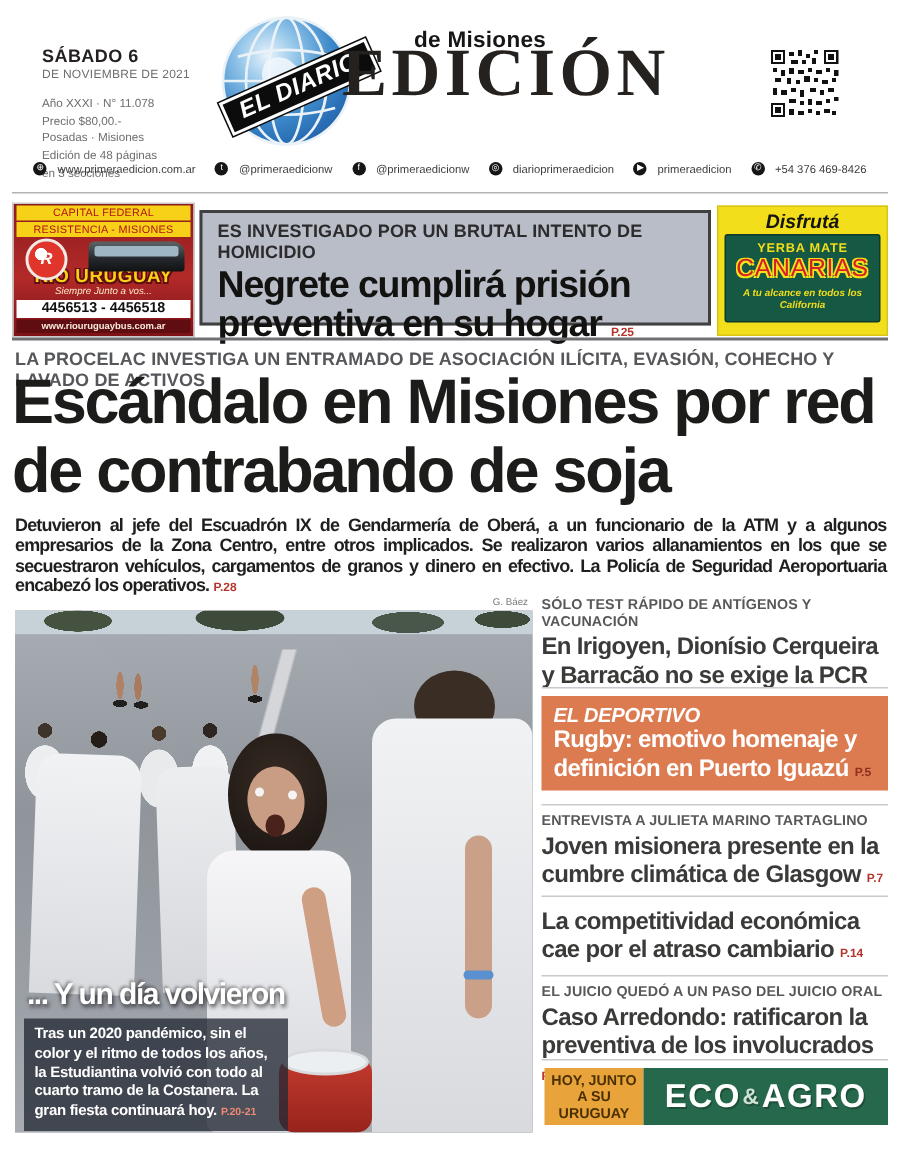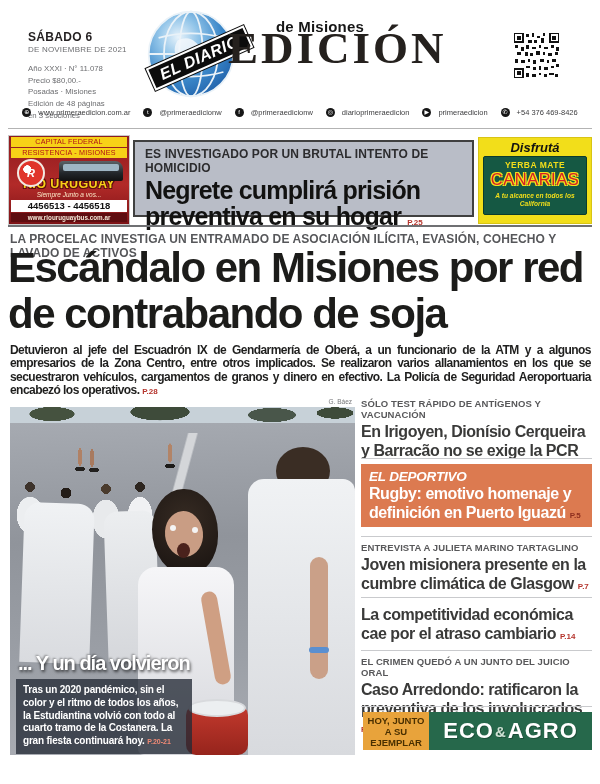--- a/index.html
+++ b/index.html
@@ -355,27 +355,27 @@
       <div class="st-hl"><span>Joven misionera presente en la cumbre climática de Glasgow</span> <span class="pref">P.7</span></div>
     </div>
     <div class="rcol-div" style="top:199px;"></div>
 
     <div class="story" style="top:205px;">
       <div class="st-hl"><span>La competitividad económica cae por el atraso cambiario</span> <span class="pref">P.14</span></div>
     </div>
     <div class="rcol-div" style="top:252px;"></div>
 
     <div class="story" style="top:258px;">
-      <div class="st-kicker">EL CRIMEN QUEDÓ A UN JUNTO DEL JUICIO ORAL</div>
+      <div class="st-kicker">EL JUICIO QUEDÓ A UN PASO DEL JUICIO ORAL</div>
       <div class="st-hl"><span>Caso Arredondo: ratificaron la preventiva de los involucrados</span> <span class="pref">P.26</span></div>
     </div>
     <div class="rcol-div" style="top:308px;"></div>
 
     <div class="supp">
-      <div class="supp-left">HOY, JUNTO A SU EJEMPLAR</div>
+      <div class="supp-left">HOY, JUNTO A SU URUGUAY</div>
       <div class="supp-right">
         <span>ECO</span>
           <span class="amp">&amp;</span>
           <span>AGRO</span>
       </div>
     </div>
   </div>
 
 </div>
 

